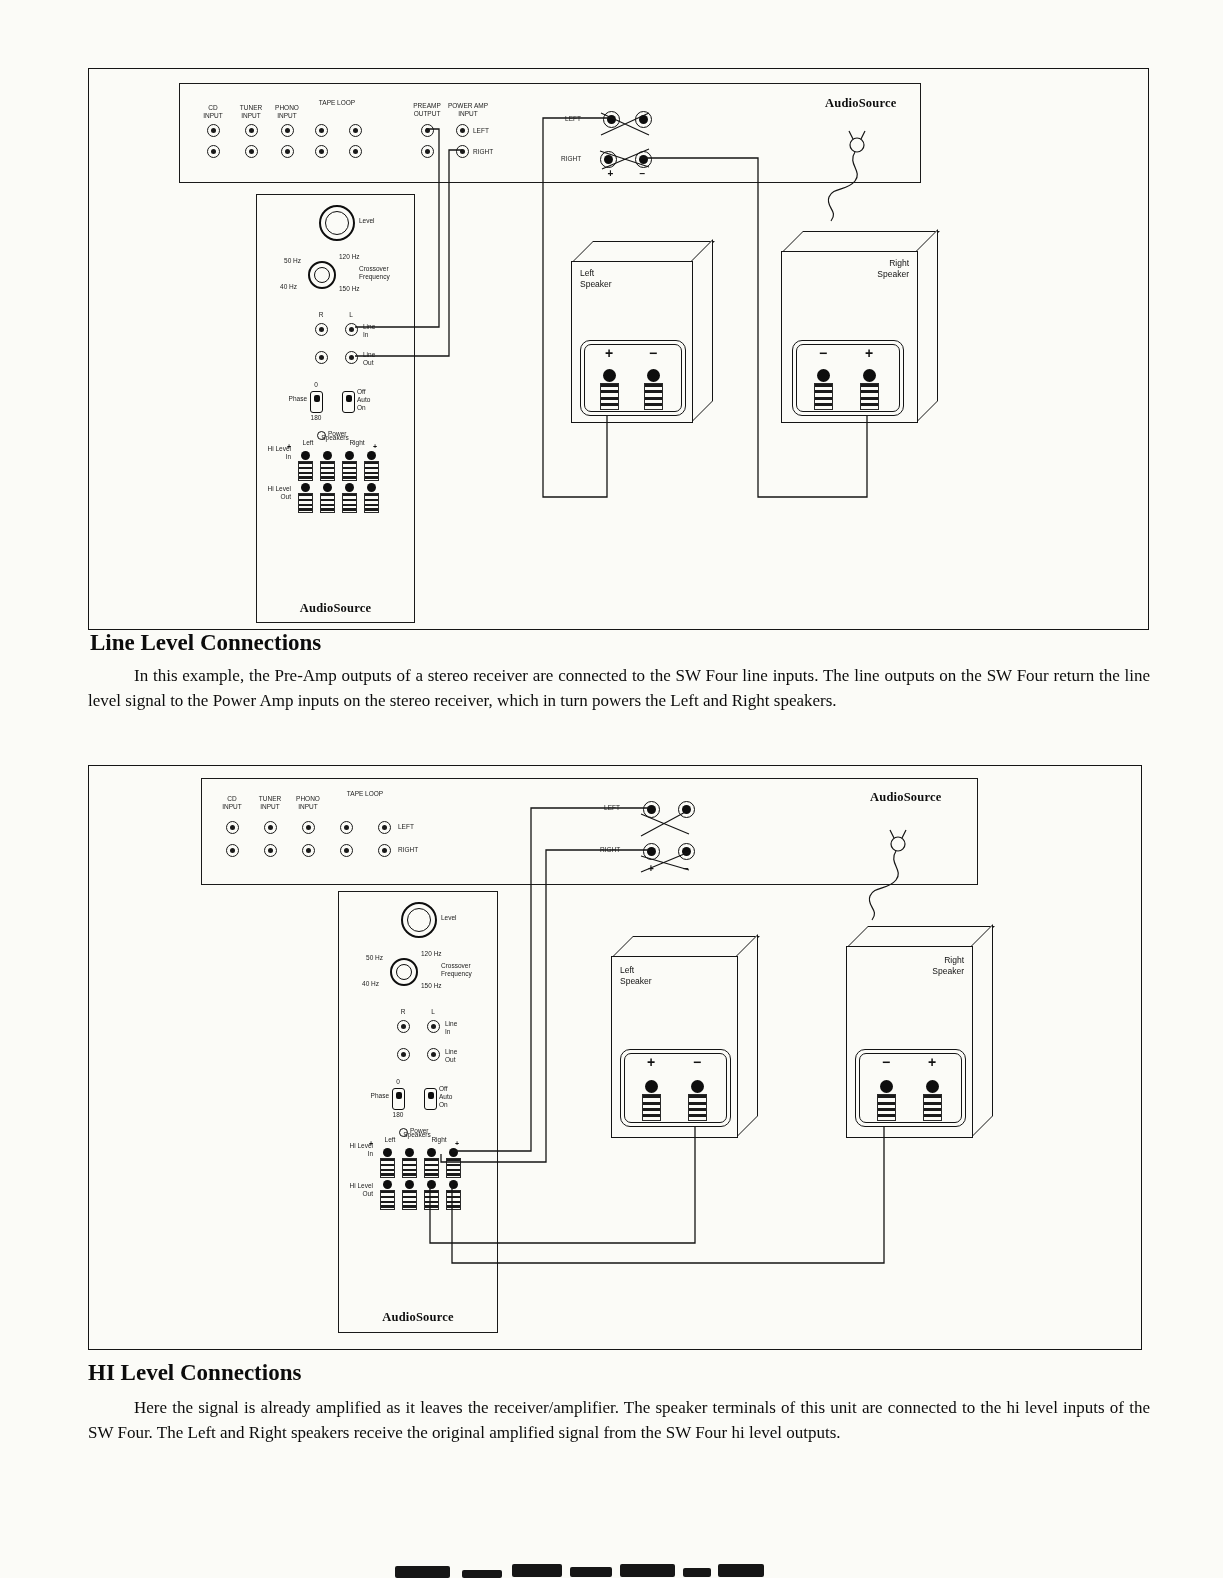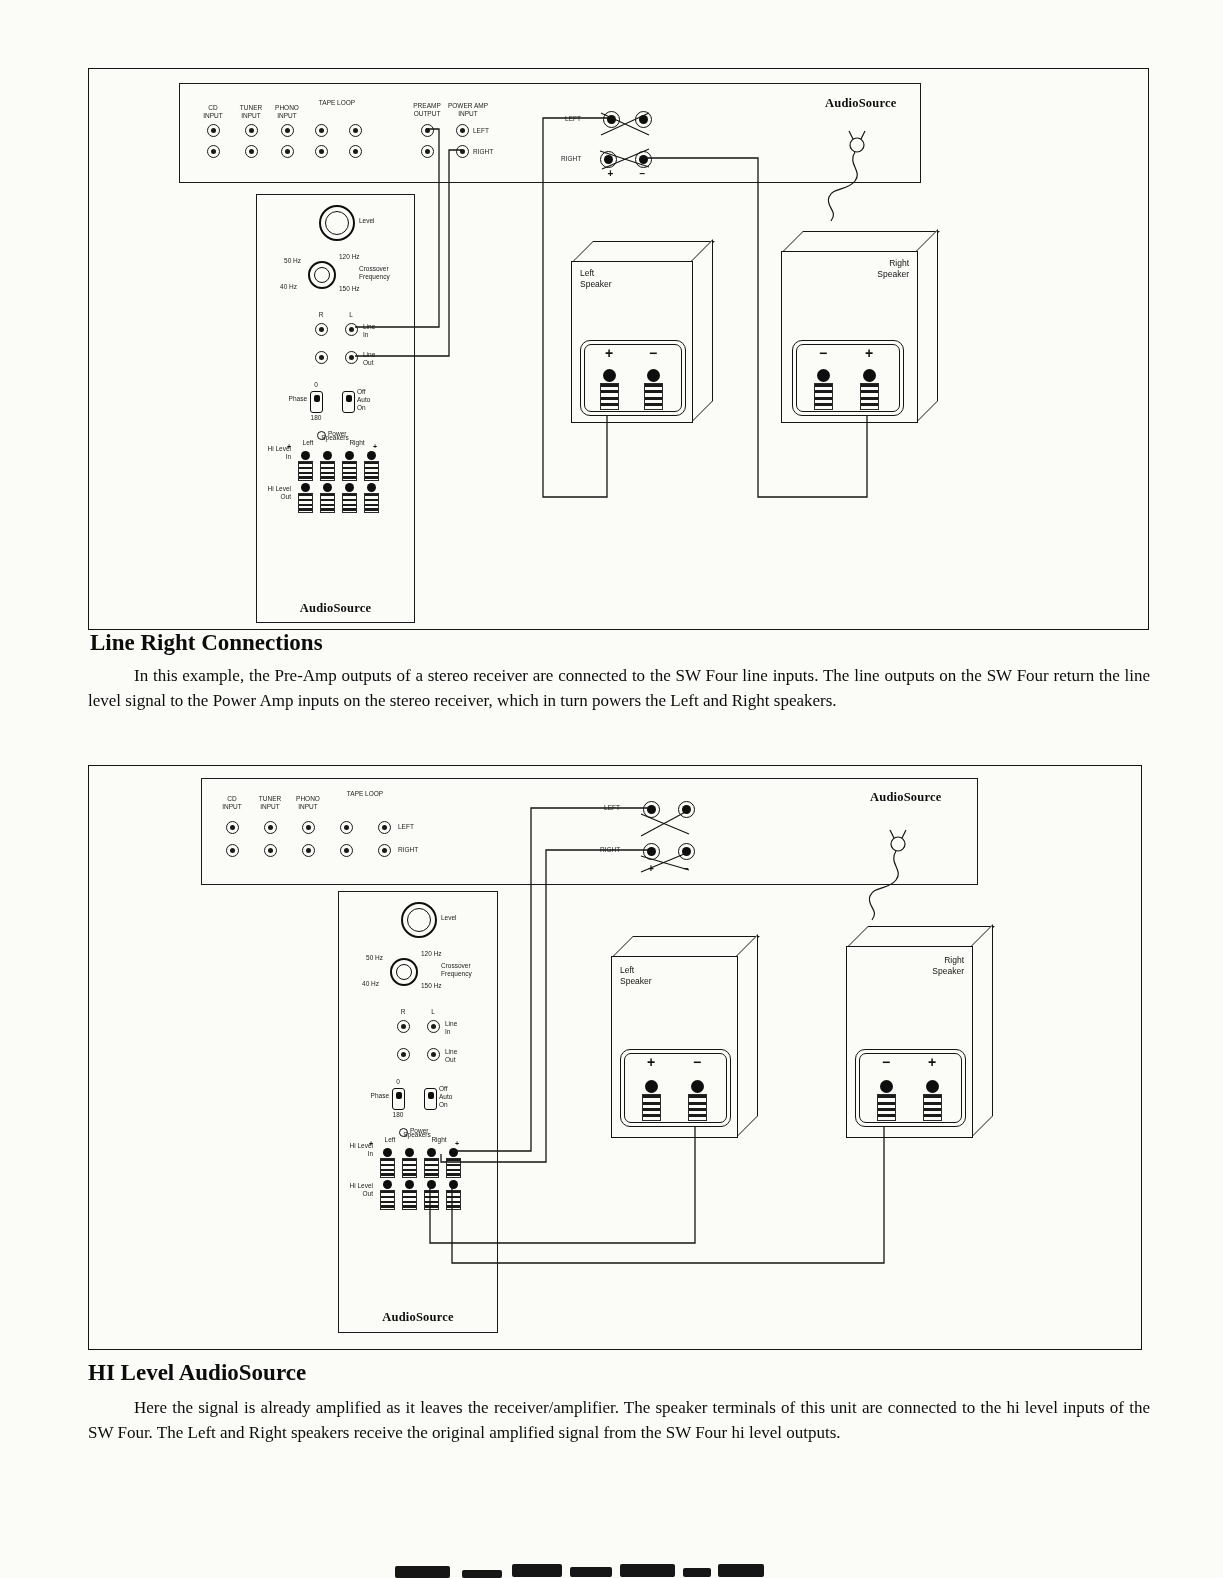--- a/index.html
+++ b/index.html
@@ -213,21 +213,21 @@
         <path d="M511,82 L560,98 M560,80 L513,100"></path>
       </g>
       <g fill="none" stroke="#141414" stroke-width="1.2">
         <circle cx="768" cy="76" r="7"></circle>
         <path d="M764,70 L760,62 M772,70 L776,62"></path>
         <path d="M766,83 C758,95 774,102 766,112 C758,122 744,118 740,128 C736,138 750,142 742,152"></path>
       </g>
     </svg>
   </div>
 
-  <div class="h1" style="left:90px;top:630px">Line Right Connections</div>
+  <div class="h1" style="left:90px;top:630px">Line Level Connections</div>
   <div class="para" style="left:88px;top:664px;width:1062px">In this example, the Pre-Amp outputs of a stereo receiver are connected to the SW Four line inputs.  The line outputs on the SW Four return the line level signal to the Power Amp inputs on the stereo receiver, which in turn powers the Left and Right speakers.</div>
 
   <div class="dbox" style="left:88px;top:765px;width:1052px;height:583px">
 
     <div class="panel" style="left:112px;top:12px;width:775px;height:105px">
       <div class="lbl" style="left:12px;top:16px;width:36px">CD
 INPUT</div>
       <div class="lbl" style="left:50px;top:16px;width:36px">TUNER
 INPUT</div>
       <div class="lbl" style="left:88px;top:16px;width:36px">PHONO
@@ -384,21 +384,21 @@
         <path d="M552,90 L600,104 M600,86 L552,106"></path>
       </g>
       <g fill="none" stroke="#141414" stroke-width="1.2">
         <circle cx="809" cy="78" r="7"></circle>
         <path d="M805,72 L801,64 M813,72 L817,64"></path>
         <path d="M807,85 C799,97 815,104 807,114 C799,124 785,120 781,130 C777,140 791,144 783,154"></path>
       </g>
     </svg>
   </div>
 
-  <div class="h1" style="left:88px;top:1360px">HI Level AudioSource</div>
+  <div class="h1" style="left:88px;top:1360px">HI Level Connections</div>
   <div class="para" style="left:88px;top:1396px;width:1062px">Here the signal is already amplified as it leaves the receiver/amplifier.  The speaker terminals of this unit are connected to the hi level inputs of the SW Four.  The Left and Right speakers receive the original amplified signal from the SW Four hi level outputs.</div>
 
   <div class="blob" style="left:395px;top:1566px;width:55px;height:12px"></div>
   <div class="blob" style="left:462px;top:1570px;width:40px;height:8px"></div>
   <div class="blob" style="left:512px;top:1564px;width:50px;height:13px"></div>
   <div class="blob" style="left:570px;top:1567px;width:42px;height:10px"></div>
   <div class="blob" style="left:620px;top:1564px;width:55px;height:13px"></div>
   <div class="blob" style="left:683px;top:1568px;width:28px;height:9px"></div>
   <div class="blob" style="left:718px;top:1564px;width:46px;height:13px"></div>
 

